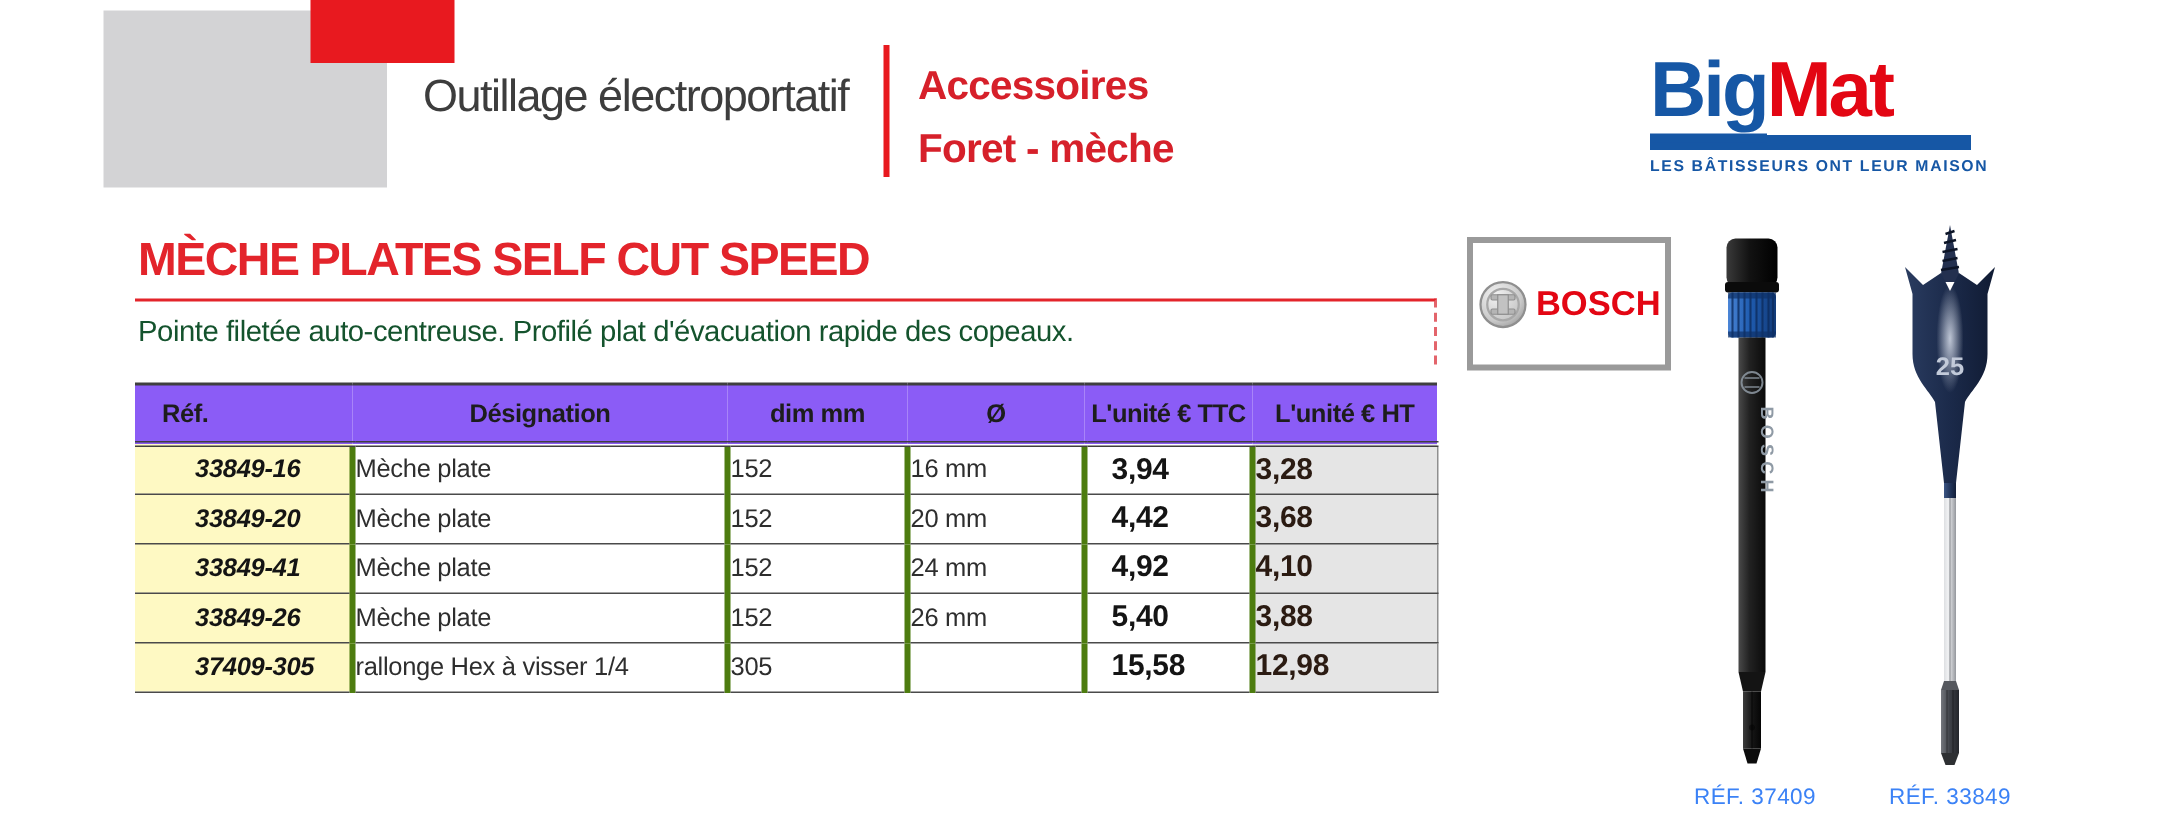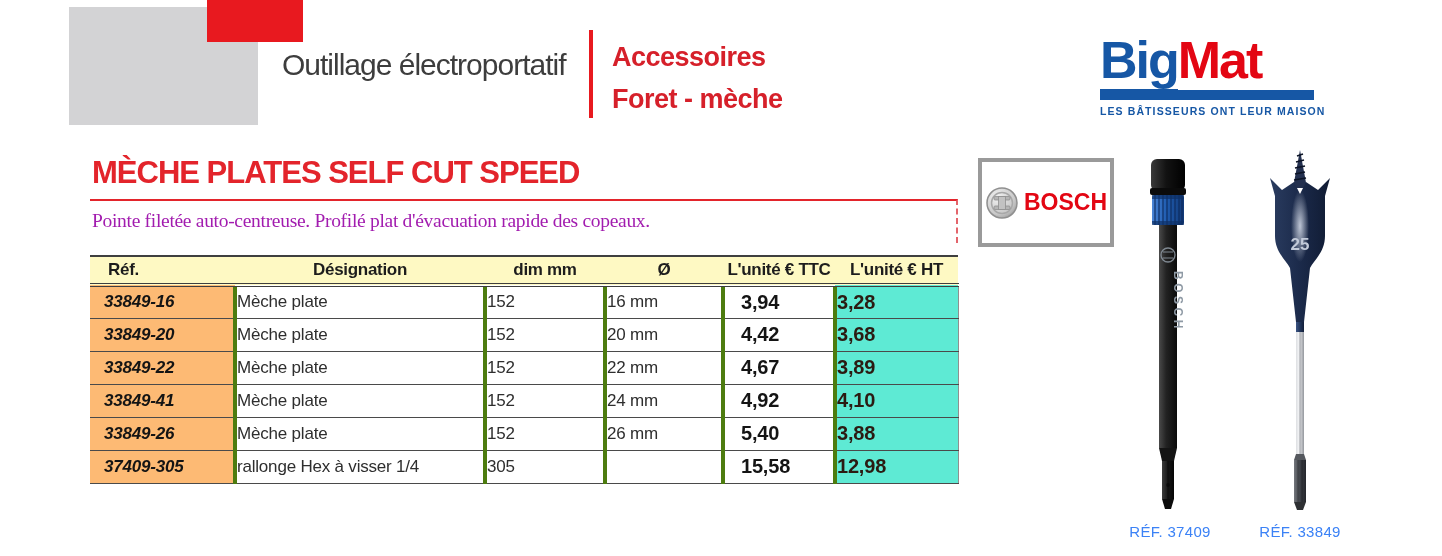--- a/index.html
+++ b/index.html
@@ -35,46 +35,46 @@
   .section-title {
     left: 92px; top: 155px; font-size: 31px; font-weight: 800;
     color: #e3242b; letter-spacing: -1px; white-space: nowrap;
   }
   .section-desc-box {
     left: 90px; top: 199px; width: 868px; height: 44px;
     border-top: 2.5px solid #e3242b;
     border-right: 2.5px dashed #e3646b;
   }
   .section-desc {
-    padding: 9px 0 0 2px; font-size: 19.5px; color: #a21caf; letter-spacing: -0.3px; font-family: Liberation Serif, serif;
+    padding: 9px 0 0 2px; font-size: 19.5px; color: #14532d; letter-spacing: -0.3px;
   }
 
   
   .product-table {
     left: 90px; top: 255px; width: 868px;
     border-collapse: collapse; table-layout: fixed;
     font-size: 17px;
   }
   .product-table th {
-    background: #fef9c3; font-weight: 700; color: #1d1d1d;
+    background: #8b5cf6; font-weight: 700; color: #1d1d1d;
     border-top: 2px solid #3f3f3f; border-bottom: 4px double #3f3f3f;
-    height: 29px; padding: 0; letter-spacing: -0.3px;
+    height: 40px; padding: 0; letter-spacing: -0.3px;
   }
   .product-table th.h-ref { text-align: left; padding-left: 18px; }
   .product-table td {
     height: 33px; text-align: left; border-bottom: 1.5px solid #4a4a4a;
     border-left: 4px solid #4d7c0f; padding: 0; letter-spacing: -0.2px;
   }
   .product-table td:first-child { border-left: none; }
   .product-table td.c-ref {
-    background: #fdba74; text-align: left; padding-left: 14px;
+    background: #fef9c3; text-align: left; padding-left: 40px;
     font-weight: 700; font-style: italic; color: #141414;
   }
   .product-table td.c-ttc { font-weight: 700; font-size: 20px; color: #141414; padding-left: 16px; }
-  .product-table td.c-ht  { font-weight: 700; font-size: 20px; color: #2b1b12; background: #5eead4; border-right: 1px solid #8f8f8f; }
+  .product-table td.c-ht  { font-weight: 700; font-size: 20px; color: #2b1b12; background: #e5e5e5; border-right: 1px solid #8f8f8f; }
 
   
   .bosch-box {
     left: 978px; top: 158px; width: 136px; height: 89px;
     background: #ffffff; border: 4px solid #9a9a9a;
     display: flex; align-items: center; justify-content: center; gap: 5px;
   }
   .bosch-word { color: #e30613; font-weight: 800; font-size: 23px; letter-spacing: 0px; }
   .caption { font-size: 15px; color: #3b82f6; letter-spacing: 0.3px; text-align: center; width: 110px; }
   .caption-1 { left: 1115px; top: 523px; }
@@ -129,28 +129,20 @@
       <td class="c-ttc">3,94</td>
       <td class="c-ht">3,28</td>
     </tr>
     <tr>
       <td class="c-ref">33849-20</td>
       <td>Mèche plate</td>
       <td>152</td>
       <td>20 mm</td>
       <td class="c-ttc">4,42</td>
       <td class="c-ht">3,68</td>
-    </tr>
-    <tr>
-      <td class="c-ref">33849-22</td>
-      <td>Mèche plate</td>
-      <td>152</td>
-      <td>22 mm</td>
-      <td class="c-ttc">4,67</td>
-      <td class="c-ht">3,89</td>
     </tr>
     <tr>
       <td class="c-ref">33849-41</td>
       <td>Mèche plate</td>
       <td>152</td>
       <td>24 mm</td>
       <td class="c-ttc">4,92</td>
       <td class="c-ht">4,10</td>
     </tr>
     <tr>

